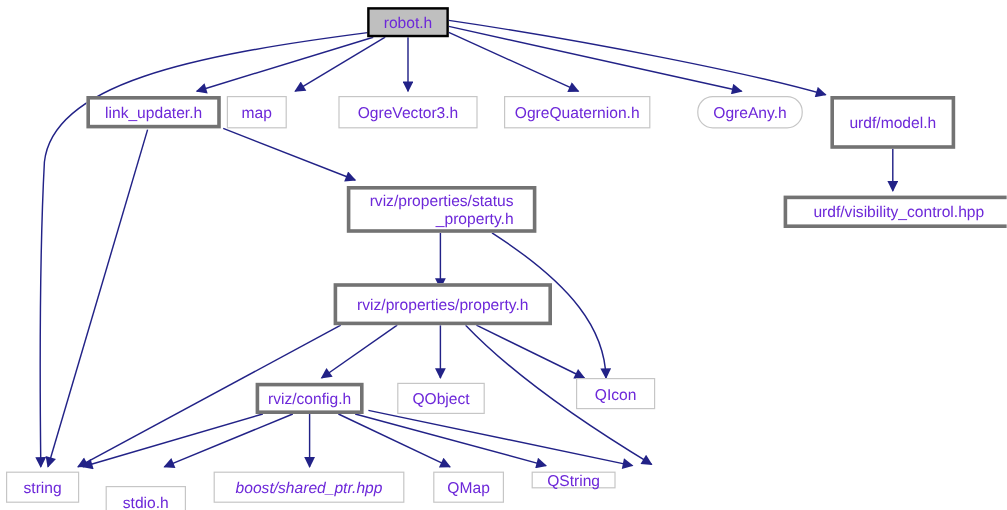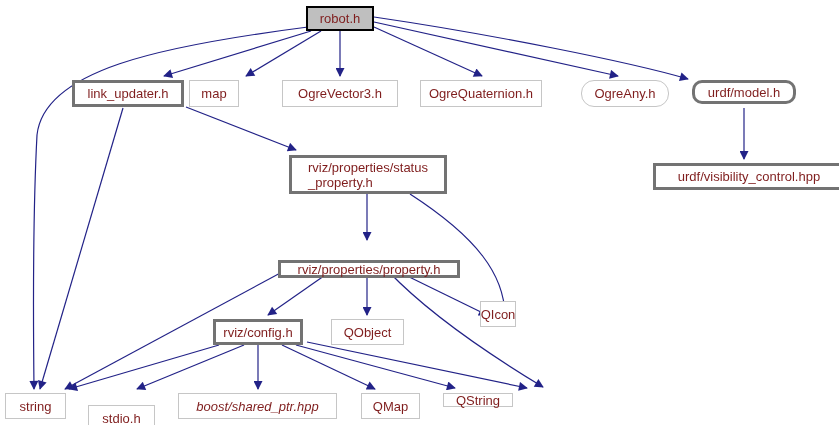--- a/index.html
+++ b/index.html
@@ -9,27 +9,27 @@
     background:#ffffff;
     font-family:"Liberation Sans","DejaVu Sans",sans-serif;
     overflow:hidden;
   }
   #edges{position:absolute;left:0;top:0;width:839px;height:425px;}
   .node{
     position:absolute;
     box-sizing:border-box;
     background:#ffffff;
     border:1px solid #c6c6c6;
-    color:#7f1d1d;
+    color:#6d28d9;
     font-size:13px;
     line-height:15px;
     display:flex;
     align-items:center;
     justify-content:center;
-    text-align:left;
+    text-align:right;
     white-space:pre-line;
     z-index:2;
   }
   .node.linked{border:3px solid #737373;cursor:pointer;}
   .node.root{background:#bfbfbf;border:2px solid #000000;font-weight:normal;}
   .edge{fill:none;stroke:#222287;stroke-width:1.2;}
 </style>
 </head>
 <body>
 
@@ -65,27 +65,27 @@
     <path class="edge" d="M296,345 L455,388" marker-end="url(#arrow)"></path>
     <path class="edge" d="M307,342 L527,388" marker-end="url(#arrow)"></path>
   </svg>
 
   <div class="node root" style="left:306px;top:6px;width:68px;height:25px;">robot.h</div>
   <div class="node linked" style="left:72px;top:80px;width:112px;height:27px;">link_updater.h</div>
   <div class="node" style="left:189px;top:80px;width:50px;height:27px;">map</div>
   <div class="node" style="left:282px;top:80px;width:116px;height:27px;">OgreVector3.h</div>
   <div class="node" style="left:420px;top:80px;width:122px;height:27px;">OgreQuaternion.h</div>
   <div class="node" style="left:581px;top:80px;width:88px;height:27px;border-radius:13px;">OgreAny.h</div>
-  <div class="node linked" style="left:692px;top:80px;width:104px;height:24px;border-radius:10px;">urdf/model.h</div>
+  <div class="node linked" style="left:692px;top:80px;width:104px;height:44px;">urdf/model.h</div>
   <div class="node linked" style="left:653px;top:163px;width:192px;height:27px;">urdf/visibility_control.hpp</div>
   <div class="node linked" style="left:289px;top:155px;width:158px;height:39px;">rviz/properties/status
 _property.h</div>
-  <div class="node linked" style="left:278px;top:260px;width:182px;height:18px;">rviz/properties/property.h</div>
+  <div class="node linked" style="left:278px;top:236px;width:182px;height:35px;">rviz/properties/property.h</div>
   <div class="node linked" style="left:213px;top:319px;width:90px;height:26px;">rviz/config.h</div>
   <div class="node" style="left:331px;top:319px;width:73px;height:26px;">QObject</div>
-  <div class="node" style="left:480px;top:301px;width:36px;height:26px;">QIcon</div>
+  <div class="node" style="left:480px;top:315px;width:66px;height:26px;">QIcon</div>
   <div class="node" style="left:5px;top:393px;width:61px;height:26px;">string</div>
   <div class="node" style="left:88px;top:405px;width:67px;height:26px;">stdio.h</div>
   <div class="node" style="left:178px;top:393px;width:159px;height:26px;font-style:italic;">boost/shared_ptr.hpp</div>
   <div class="node" style="left:361px;top:393px;width:59px;height:26px;">QMap</div>
   <div class="node" style="left:443px;top:393px;width:70px;height:14px;">QString</div>
 
 </div>
 
 </body></html>

